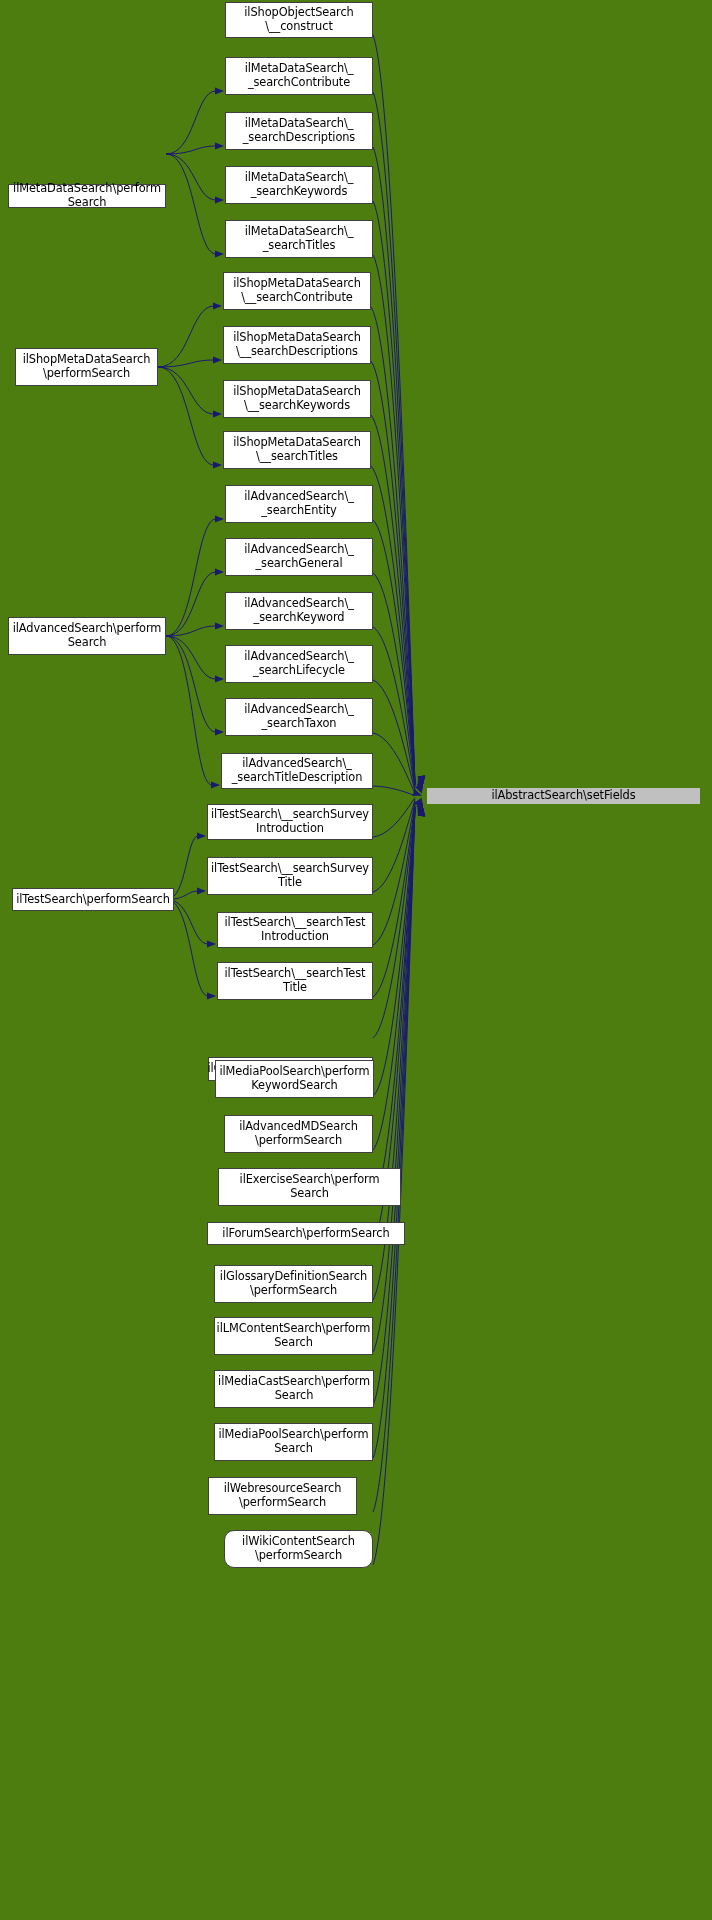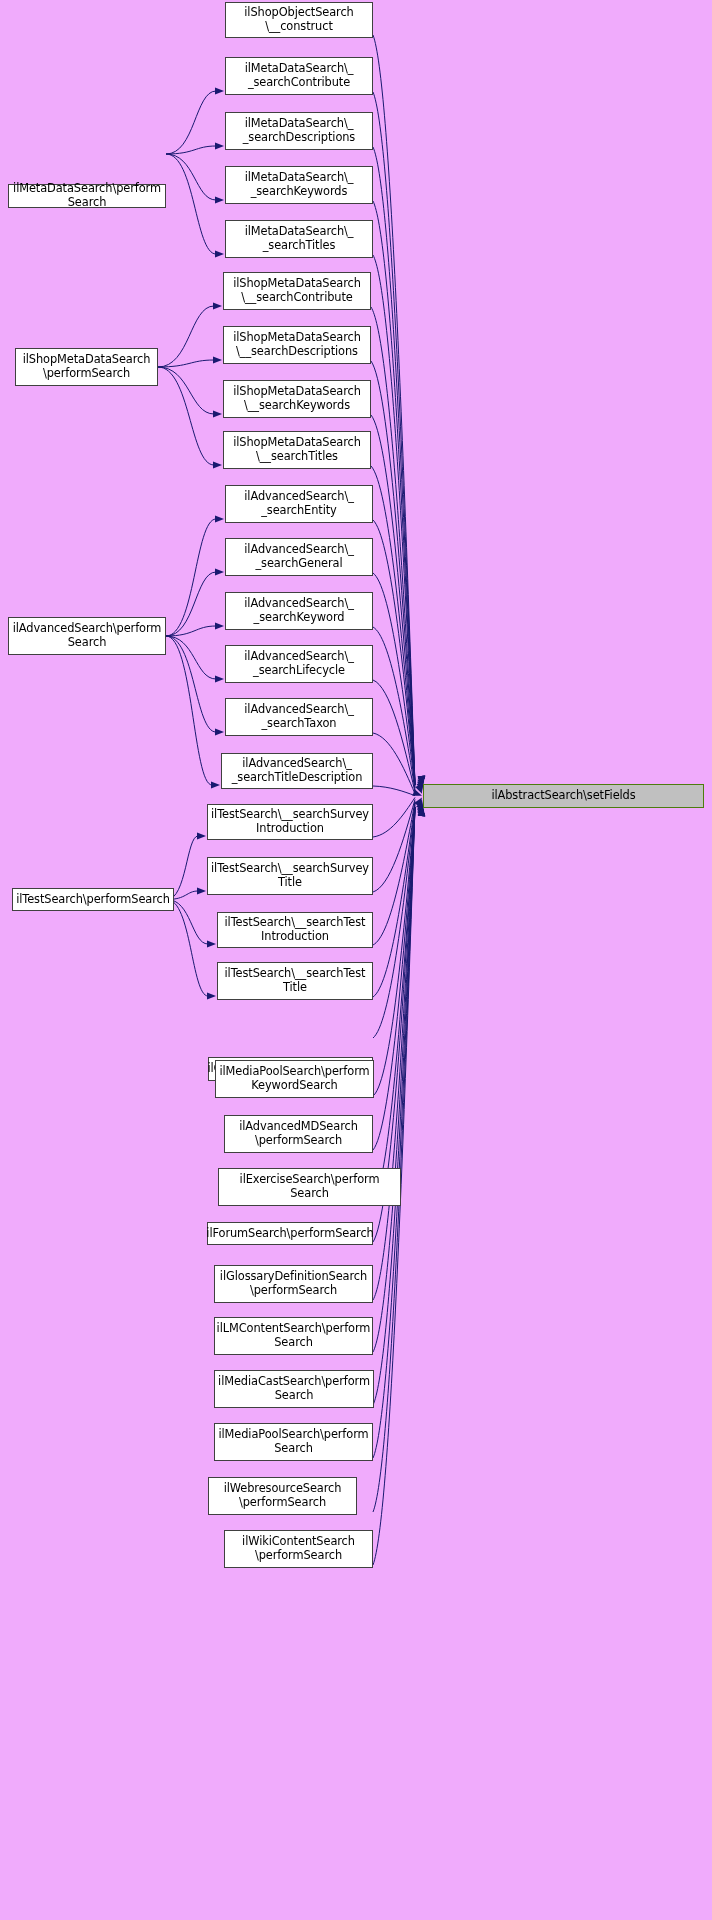--- a/index.html
+++ b/index.html
@@ -1,19 +1,19 @@
 <!DOCTYPE html>
 <html><head>
 <meta charset="utf-8">
 <style>
   html,body{margin:0;padding:0;background:#ffffff;}
   #canvas{
     position:relative;
     width:712px;height:1920px;
-    background:#f0abfc;
+    background:#4d7c0f;
     font-family:"DejaVu Sans","Liberation Sans",sans-serif;
     overflow:hidden;
   }
   #edges{position:absolute;left:0;top:0;width:712px;height:1920px;}
   .node{
     position:absolute;
     box-sizing:border-box;
     border:1px solid #404040;
     background:#ffffff;
     color:#000000;
@@ -22,21 +22,21 @@
     display:flex;
     align-items:center;
     justify-content:center;
     text-align:center;
     white-space:pre-line;
     letter-spacing:-0.1px;
     z-index:5;
   }
   .node.target{
     background:#c0c0c0;
-    border:1px solid #4d7c0f;
+    border:4px solid #4d7c0f;
   }
 </style>
 </head>
 <body>
 
 <div id="canvas">
   <svg id="edges" viewBox="0 0 712 1920" xmlns="http://www.w3.org/2000/svg">
       <path d="M166,154 C195,154 195,91 216,91" fill="none" stroke="#191970" stroke-width="1"></path>
       <polygon points="224.00,91.00 215.00,87.40 215.00,94.60" fill="#191970"></polygon>
       <path d="M166,154 C195,154 195,146 216,146" fill="none" stroke="#191970" stroke-width="1"></path>
@@ -173,32 +173,32 @@
 Introduction</span></div>
       <div class="node" style="left: 217px; top: 962px; width: 156px; height: 38px;"><span>ilTestSearch\__searchTest
 Title</span></div>
       <div class="node" style="left: 208px; top: 1017px; width: 165px; height: 24px; margin-top: 40px;"><span>ilObjectSearch\ilObjectSearch</span></div>
       <div class="node" style="left: 215px; top: 1060px; width: 159px; height: 38px;"><span>ilMediaPoolSearch\perform
 KeywordSearch</span></div>
       <div class="node" style="left: 224px; top: 1115px; width: 149px; height: 38px;"><span>ilAdvancedMDSearch
 \performSearch</span></div>
       <div class="node" style="left: 218px; top: 1168px; width: 183px; height: 38px;"><span>ilExerciseSearch\perform
 Search</span></div>
-      <div class="node" style="left: 207px; top: 1222px; width: 166px; height: 23px;"><span>ilForumSearch\performSearch</span></div>
+      <div class="node" style="left: 207px; top: 1222px; width: 198px; height: 23px;"><span>ilForumSearch\performSearch</span></div>
       <div class="node" style="left: 214px; top: 1265px; width: 159px; height: 38px;"><span>ilGlossaryDefinitionSearch
 \performSearch</span></div>
       <div class="node" style="left: 214px; top: 1317px; width: 159px; height: 38px; align-items: center;"><span>ilLMContentSearch\perform
 Search</span></div>
       <div class="node" style="left: 214px; top: 1370px; width: 160px; height: 38px;"><span>ilMediaCastSearch\perform
 Search</span></div>
       <div class="node" style="left: 214px; top: 1423px; width: 159px; height: 38px;"><span>ilMediaPoolSearch\perform
 Search</span></div>
       <div class="node" style="left: 208px; top: 1477px; width: 149px; height: 38px;"><span>ilWebresourceSearch
 \performSearch</span></div>
-      <div class="node" style="left: 224px; top: 1530px; width: 149px; height: 38px;"><span>ilWikiContentSearch
+      <div class="node" style="left: 224px; top: 1530px; width: 149px; height: 38px; border-radius: 10px;"><span>ilWikiContentSearch
 \performSearch</span></div>
       <div class="node" style="left: 8px; top: 136px; width: 158px; height: 24px; margin-top: 48px;"><span>ilMetaDataSearch\perform
 Search</span></div>
       <div class="node" style="left: 15px; top: 348px; width: 143px; height: 38px;"><span>ilShopMetaDataSearch
 \performSearch</span></div>
       <div class="node" style="left: 8px; top: 617px; width: 158px; height: 38px;"><span>ilAdvancedSearch\perform
 Search</span></div>
       <div class="node" style="left: 12px; top: 888px; width: 162px; height: 23px;"><span>ilTestSearch\performSearch</span></div>
       <div class="node target" style="left: 423px; top: 784px; width: 281px; height: 24px;"><span>ilAbstractSearch\setFields</span></div>
     </div>

